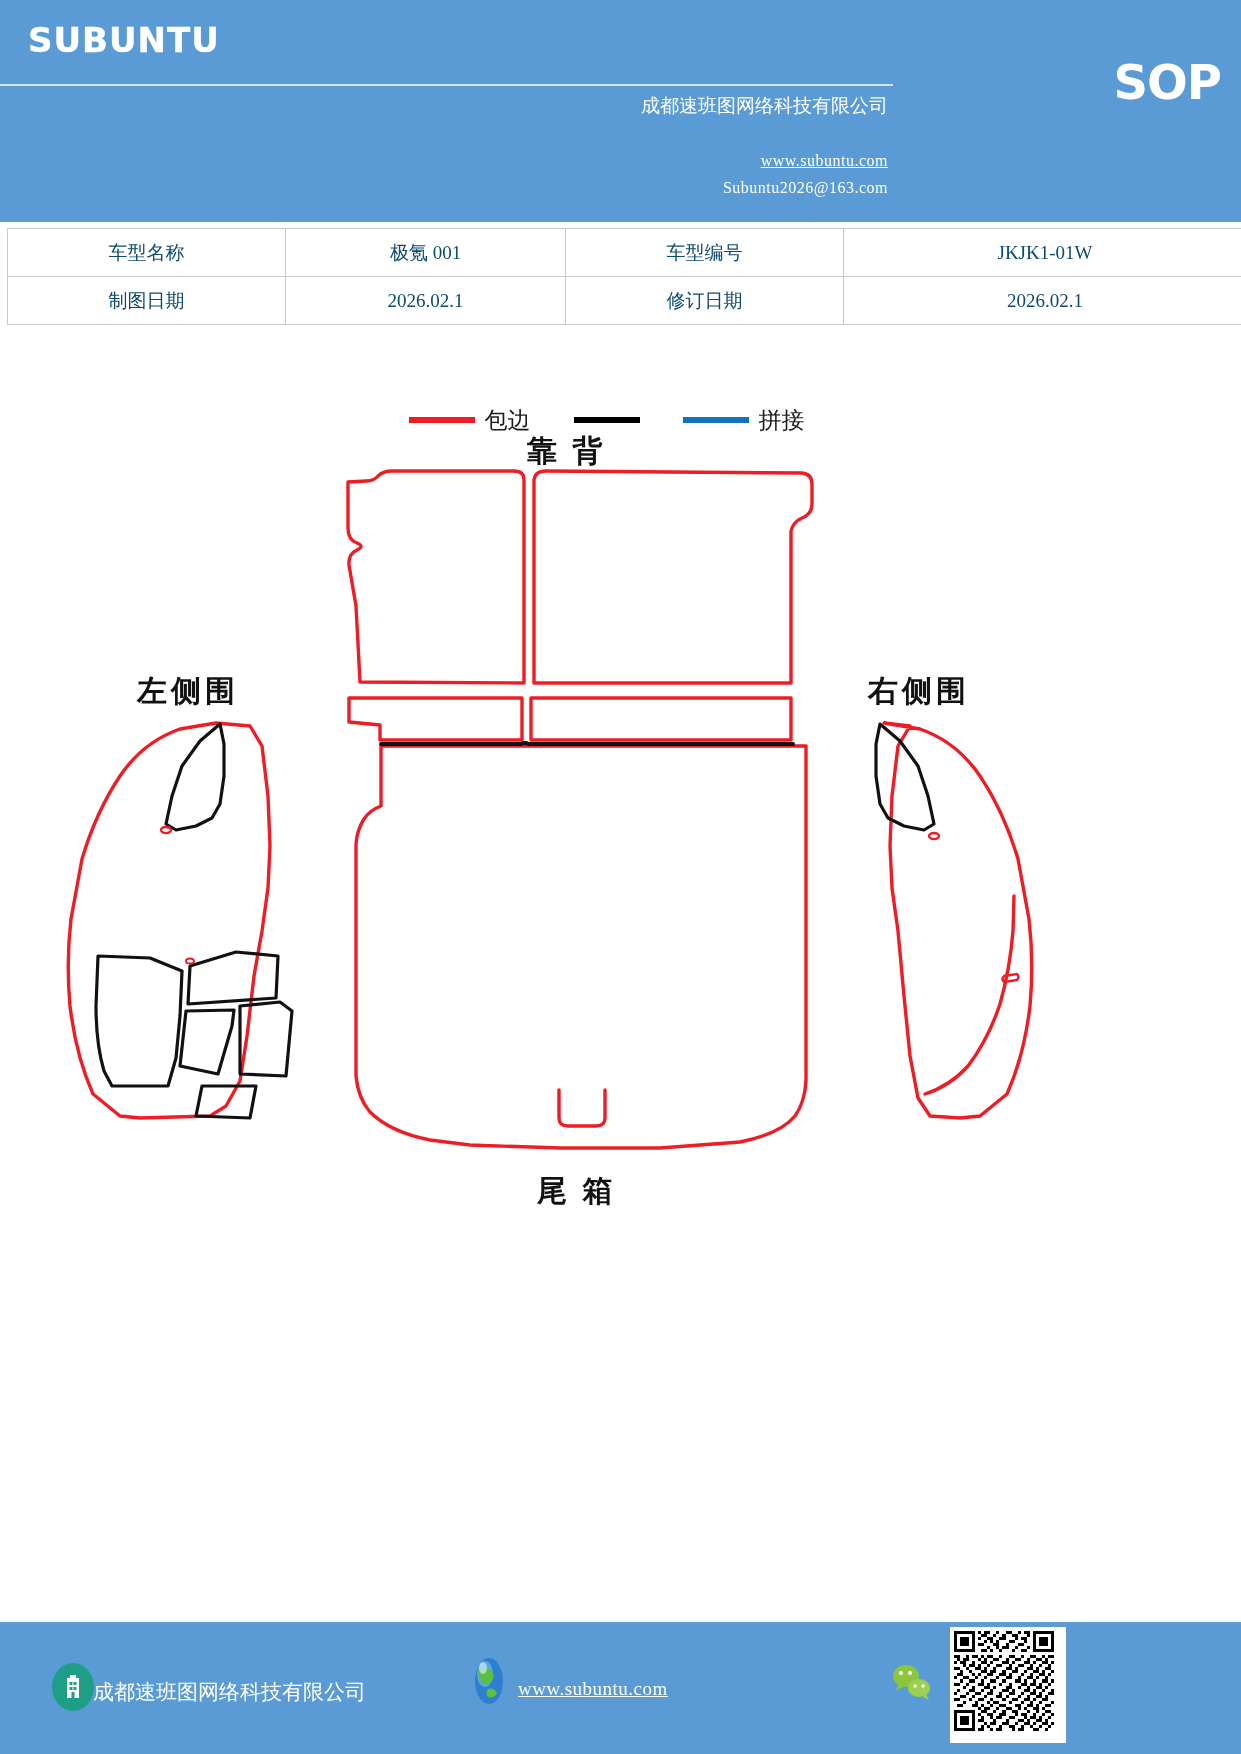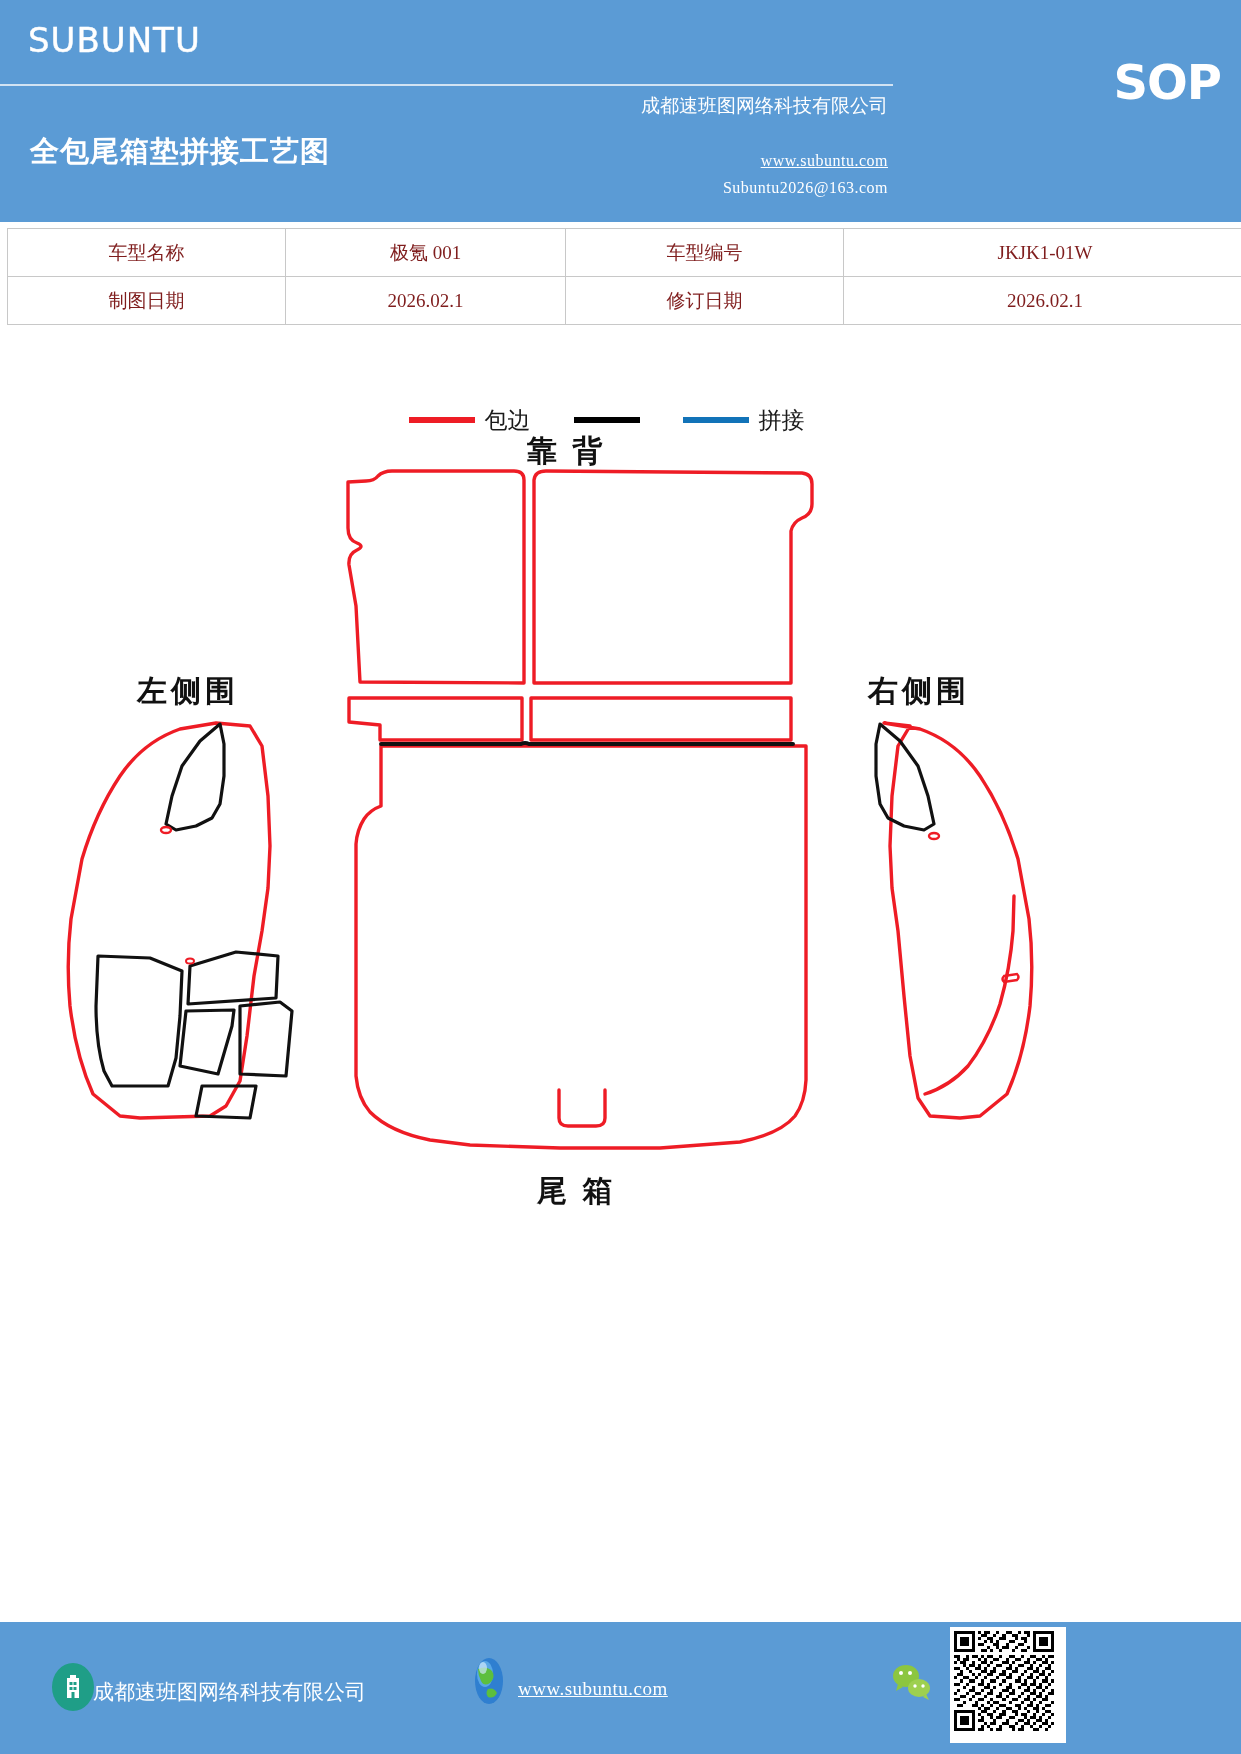--- a/index.html
+++ b/index.html
@@ -20,21 +20,21 @@
     position: absolute;
     left: 0; top: 0;
     width: 1241px;
     height: 222px;
     background: #5b9bd5;
   }
   .brand-logo {
     position: absolute;
     left: 28px; top: 20px;
     font-family: "DejaVu Sans", sans-serif;
-    font-weight: normal;
+    font-weight: bold;
     font-size: 34px;
     letter-spacing: 1px;
     color: #ffffff;
     text-align: right;
     -webkit-text-stroke: 0.4px #ffffff;
   }
   .header-rule {
     position: absolute;
     left: 0; top: 84px;
     width: 893px;
@@ -99,21 +99,21 @@
     width: 1227px;
     border-collapse: collapse;
     table-layout: fixed;
   }
   .info-table td {
     border: 1px solid #c8c8c8;
     height: 45px;
     text-align: center;
     vertical-align: middle;
     font-size: 19px;
-    color: #7f1d1d;
+    color: #0c4a6e;
     font-family: "Liberation Serif", serif;
   }
   .col-a { width: 275px; }
   .col-b { width: 277px; }
   .col-c { width: 275px; }
   .col-d { width: 400px; }
   .val-cell { font-size: 18px; }
 
   
   .legend {
@@ -216,21 +216,20 @@
     padding: 4px;
   }
 </style>
 </head>
 <body>
 
 <div class="header">
   <div class="brand-logo">SUBUNTU</div>
   <div class="header-rule"></div>
   <div class="company-name-header">成都速班图网络科技有限公司</div>
-  <div class="doc-title">全包尾箱垫拼接工艺图</div>
   <div class="site-link-header">www.subuntu.com</div>
   <div class="email-header">Subuntu2026@163.com</div>
   <div class="sop-badge">SOP</div>
 </div>
 
 <table class="info-table">
   <tbody>
       <tr>
     <td class="col-a">车型名称</td>
     <td class="col-b val-cell">极氪 001</td>

